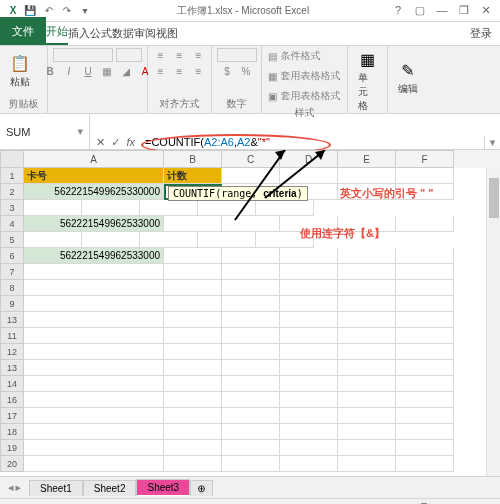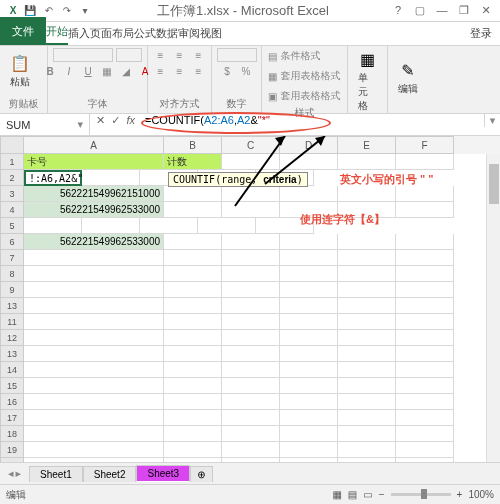--- a/index.html
+++ b/index.html
@@ -1,63 +1,63 @@
 <!DOCTYPE html>
 <html><head>
 <meta charset="utf-8">
 <style>
 *{box-sizing:border-box;margin:0;padding:0;font-family:"Microsoft YaHei",Arial,sans-serif}
 body{width:500px;height:504px;background:#fff;overflow:hidden;font-size:11px;position:relative}
 .title-bar{height:22px;background:#fff;display:flex;align-items:center;border-bottom:1px solid #d4d4d4}
 .qat{display:flex;gap:4px;padding:0 6px;align-items:center}
 .qat span{width:14px;height:14px;display:flex;align-items:center;justify-content:center;color:#666;font-size:10px}
-.title-text{flex:1;text-align:center;color:#666;font-size:13px}
+.title-text{flex:1;text-align:center;color:#666;font-size:10px}
 .win-ctrl{display:flex;gap:2px;padding-right:4px}
 .win-ctrl span{width:20px;text-align:center;color:#666;font-size:11px;cursor:pointer}
 .ribbon-tabs{height:24px;display:flex;align-items:flex-end;background:#fff;border-bottom:1px solid #d4d4d4;position:relative}
 .file-tab{background:#217346;color:#fff;padding:4px 12px;font-size:11px;height:28px;display:flex;align-items:center}
 .tab{padding:4px 0;font-size:11px;color:#444;cursor:pointer}
 .tab.active{color:#217346;border-bottom:2px solid #217346}
 .login{position:absolute;right:8px;top:4px;font-size:11px;color:#444}
 .ribbon{height:68px;background:#f1f1f1;border-bottom:1px solid #d4d4d4;display:flex}
 .rgroup{border-right:1px solid #d4d4d4;padding:2px 6px;display:flex;flex-direction:column;justify-content:space-between}
 .rgroup-label{text-align:center;font-size:10px;color:#777;padding-top:2px}
 .rg-content{display:flex;gap:4px;align-items:center;flex:1}
 .big-btn{display:flex;flex-direction:column;align-items:center;gap:2px;padding:2px 4px;cursor:pointer}
 .big-btn .ic{font-size:16px}
 .big-btn .lbl{font-size:10px;color:#444}
 .mini-row{display:flex;gap:3px}
 .mini-row span{width:16px;height:14px;display:flex;align-items:center;justify-content:center;font-size:10px;color:#888;border:1px solid transparent}
 .cond-item{display:flex;align-items:center;gap:3px;font-size:10px;color:#888;padding:1px 0}
-.name-box{height:22px;display:flex;align-items:flex-start;border-bottom:1px solid #d4d4d4;background:#fff}
+.name-box{height:36px;display:flex;align-items:flex-end;border-bottom:1px solid #d4d4d4;background:#fff}
 .nb-cell{width:90px;border-right:1px solid #d4d4d4;padding:0 6px;font-size:11px;color:#333;height:100%;display:flex;align-items:center;justify-content:space-between}
 .nb-btns{display:flex;gap:6px;padding:0 6px;color:#666}
 .formula-bar{flex:1;padding:0 4px;font-size:11px;position:relative}
 .formula-text{font-family:Consolas,monospace;font-size:11px}
 .formula-ellipse{position:absolute;left:0;top:-2px;width:190px;height:22px;border:2px solid #e74c3c;border-radius:50%/50%;pointer-events:none}
 .fb-expand{border-left:1px solid #d4d4d4;width:16px;text-align:center;color:#888}
 .grid-area{position:relative;height:calc(504px - 22px - 24px - 68px - 22px - 22px - 20px);overflow:hidden}
 .col-headers{display:flex;height:18px;background:#f3f3f3}
 .corner{width:24px;border:1px solid #ccc;background:#e8e8e8}
 .ch{border:1px solid #ccc;border-left:none;text-align:center;font-size:10px;color:#555;display:flex;align-items:center;justify-content:center}
 .ch.A{width:140px}.ch.B{width:58px}.ch.C,.ch.D,.ch.E,.ch.F{width:58px}
 .rows{}
 .row{display:flex;height:16px}
 .rh{width:24px;border:1px solid #ccc;border-top:none;background:#e8e8e8;text-align:center;font-size:9px;color:#555;display:flex;align-items:center;justify-content:center}
 .cell{border-right:1px solid #d9d9d9;border-bottom:1px solid #d9d9d9;font-size:10px;padding:0 3px;display:flex;align-items:center;overflow:visible;white-space:nowrap}
 .cell.A{width:140px;justify-content:flex-end}.cell.B{width:58px}.cell.C,.cell.D,.cell.E,.cell.F{width:58px}
-.hdr-cell{background:#bef264;font-weight:normal;justify-content:flex-start!important;color:#333}
+.hdr-cell{background:#eab308;font-weight:bold;justify-content:flex-start!important;color:#333}
 .sel{background:#d4e6d4}
 .active-cell{border:2px solid #217346!important;position:relative;z-index:5;background:#fff!important}
 .tooltip{position:absolute;background:#ffffe1;border:1px solid #888;padding:1px 4px;font-size:10px;font-family:Consolas,monospace;z-index:20}
 .annot{position:absolute;color:#e74c3c;font-size:11px;z-index:30;font-weight:bold}
 .arrow{position:absolute;z-index:25}
 .sheet-tabs{height:22px;background:#f1f1f1;border-top:1px solid #d4d4d4;display:flex;align-items:center;padding:0 8px;gap:0}
 .st{padding:2px 10px;font-size:10px;border:1px solid #ccc;border-bottom:none;background:#e8e8e8;cursor:pointer}
-.st.active{background:#d946ef;border-bottom:1px solid #fff}
+.st.active{background:#ec4899;border-bottom:1px solid #fff}
 .st-nav{display:flex;gap:2px;margin-right:8px;color:#888}
 .status-bar{height:20px;background:#f1f1f1;border-top:1px solid #d4d4d4;display:flex;align-items:center;justify-content:space-between;padding:0 6px;font-size:10px;color:#555}
 .view-ctrl{display:flex;align-items:center;gap:6px}
 .zoom-slider{width:60px;height:3px;background:#ccc;position:relative}
 .zoom-slider::after{content:"";position:absolute;width:6px;height:10px;background:#888;top:-4px;left:50%}
 .blue{color:#0070c0}.red{color:#c00000}
 .scroll-v{position:absolute;right:0;top:18px;bottom:0;width:14px;background:#f1f1f1;border-left:1px solid #ddd}
 .scroll-v .thumb{position:absolute;top:10px;width:10px;left:2px;height:40px;background:#c1c1c1}
 </style>
 </head>
@@ -78,21 +78,20 @@
     <span>—</span>
     <span>❐</span>
     <span>✕</span>
   </div>
 </div>
 
 <div class="ribbon-tabs">
   <div class="file-tab">文件</div>
   <div class="tab active">开始</div>
   <div class="tab">插入</div>
-  <div class="tab">页面布局</div>
   <div class="tab">公式</div>
   <div class="tab">数据</div>
   <div class="tab">审阅</div>
   <div class="tab">视图</div>
   <div class="login">登录</div>
 </div>
 
 <div class="ribbon">
   <div class="rgroup" style="width:48px">
     <div class="rg-content">
@@ -117,21 +116,20 @@
             <i>I</i>
           </span>
         <span>
             <u>U</u>
           </span>
         <span>▦</span>
         <span>◢</span>
         <span style="color:#c00">A</span>
       </div>
     </div>
-    <div class="rgroup-label">字体</div>
   </div>
   <div class="rgroup" style="width:64px">
     <div class="rg-content" style="flex-direction:column;gap:2px">
       <div class="mini-row">
           <span>≡</span>
           <span>≡</span>
           <span>≡</span>
         </div>
       <div class="mini-row">
           <span>≡</span>
@@ -222,29 +220,29 @@
         <div class="rh">1</div>
         <div class="cell A hdr-cell">卡号</div>
         <div class="cell B hdr-cell">计数</div>
         <div class="cell C"></div>
         <div class="cell D"></div>
         <div class="cell E"></div>
         <div class="cell F"></div>
       </div>
       <div class="row">
         <div class="rh">2</div>
+        <div class="cell A sel">5622215499625330000</div>
         <div class="cell B active-cell" style="font-family: Consolas, monospace;">!:A6,A2&amp;"</div>
         <div class="cell C"></div>
         <div class="cell D"></div>
         <div class="cell E"></div>
         <div class="cell F"></div>
       </div>
       <div class="row">
         <div class="rh">3</div>
-        <div class="cell A sel">562221549962151000</div>
         <div class="cell B"></div>
         <div class="cell C"></div>
         <div class="cell D"></div>
         <div class="cell E"></div>
         <div class="cell F"></div>
       </div>
       <div class="row">
         <div class="rh">4</div>
         <div class="cell A sel">562221549962533000</div>
         <div class="cell B"></div>
@@ -328,29 +326,20 @@
         <div class="rh">13</div>
         <div class="cell A"></div>
         <div class="cell B"></div>
         <div class="cell C"></div>
         <div class="cell D"></div>
         <div class="cell E"></div>
         <div class="cell F"></div>
       </div>
       <div class="row">
         <div class="rh">14</div>
-        <div class="cell A"></div>
-        <div class="cell B"></div>
-        <div class="cell C"></div>
-        <div class="cell D"></div>
-        <div class="cell E"></div>
-        <div class="cell F"></div>
-      </div>
-      <div class="row">
-        <div class="rh">15</div>
         <div class="cell A"></div>
         <div class="cell B"></div>
         <div class="cell C"></div>
         <div class="cell D"></div>
         <div class="cell E"></div>
         <div class="cell F"></div>
       </div>
       <div class="row">
         <div class="rh">16</div>
         <div class="cell A"></div>

